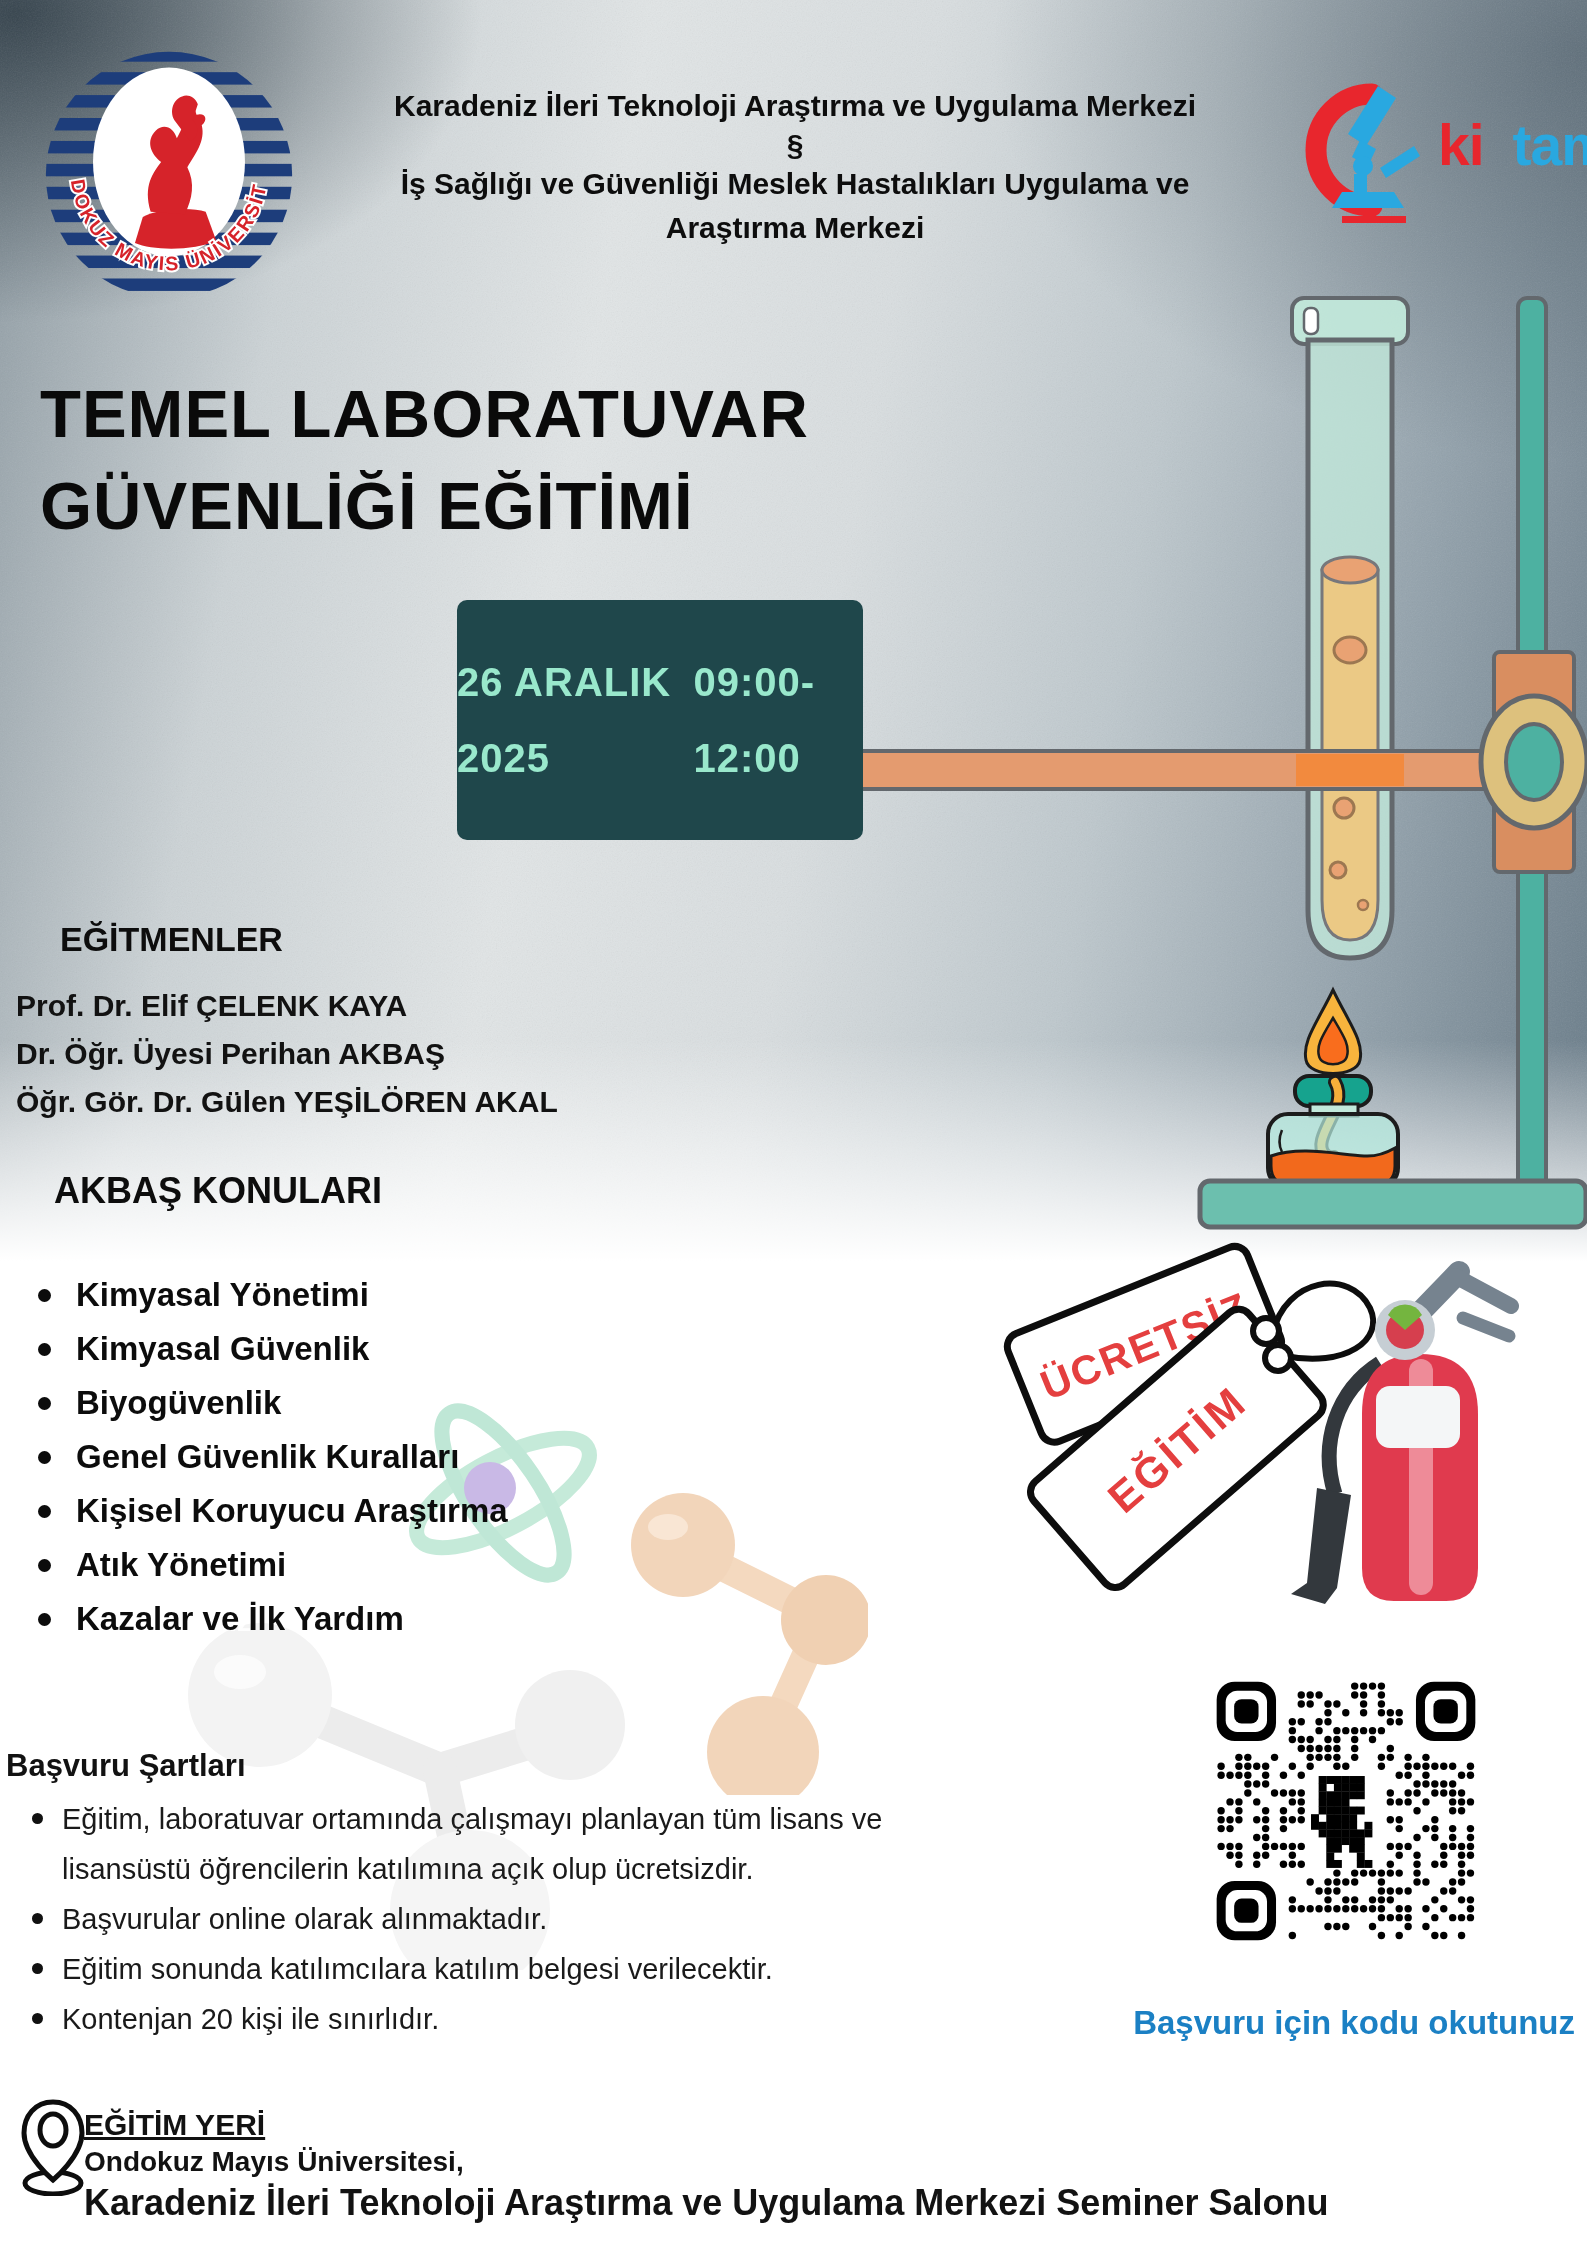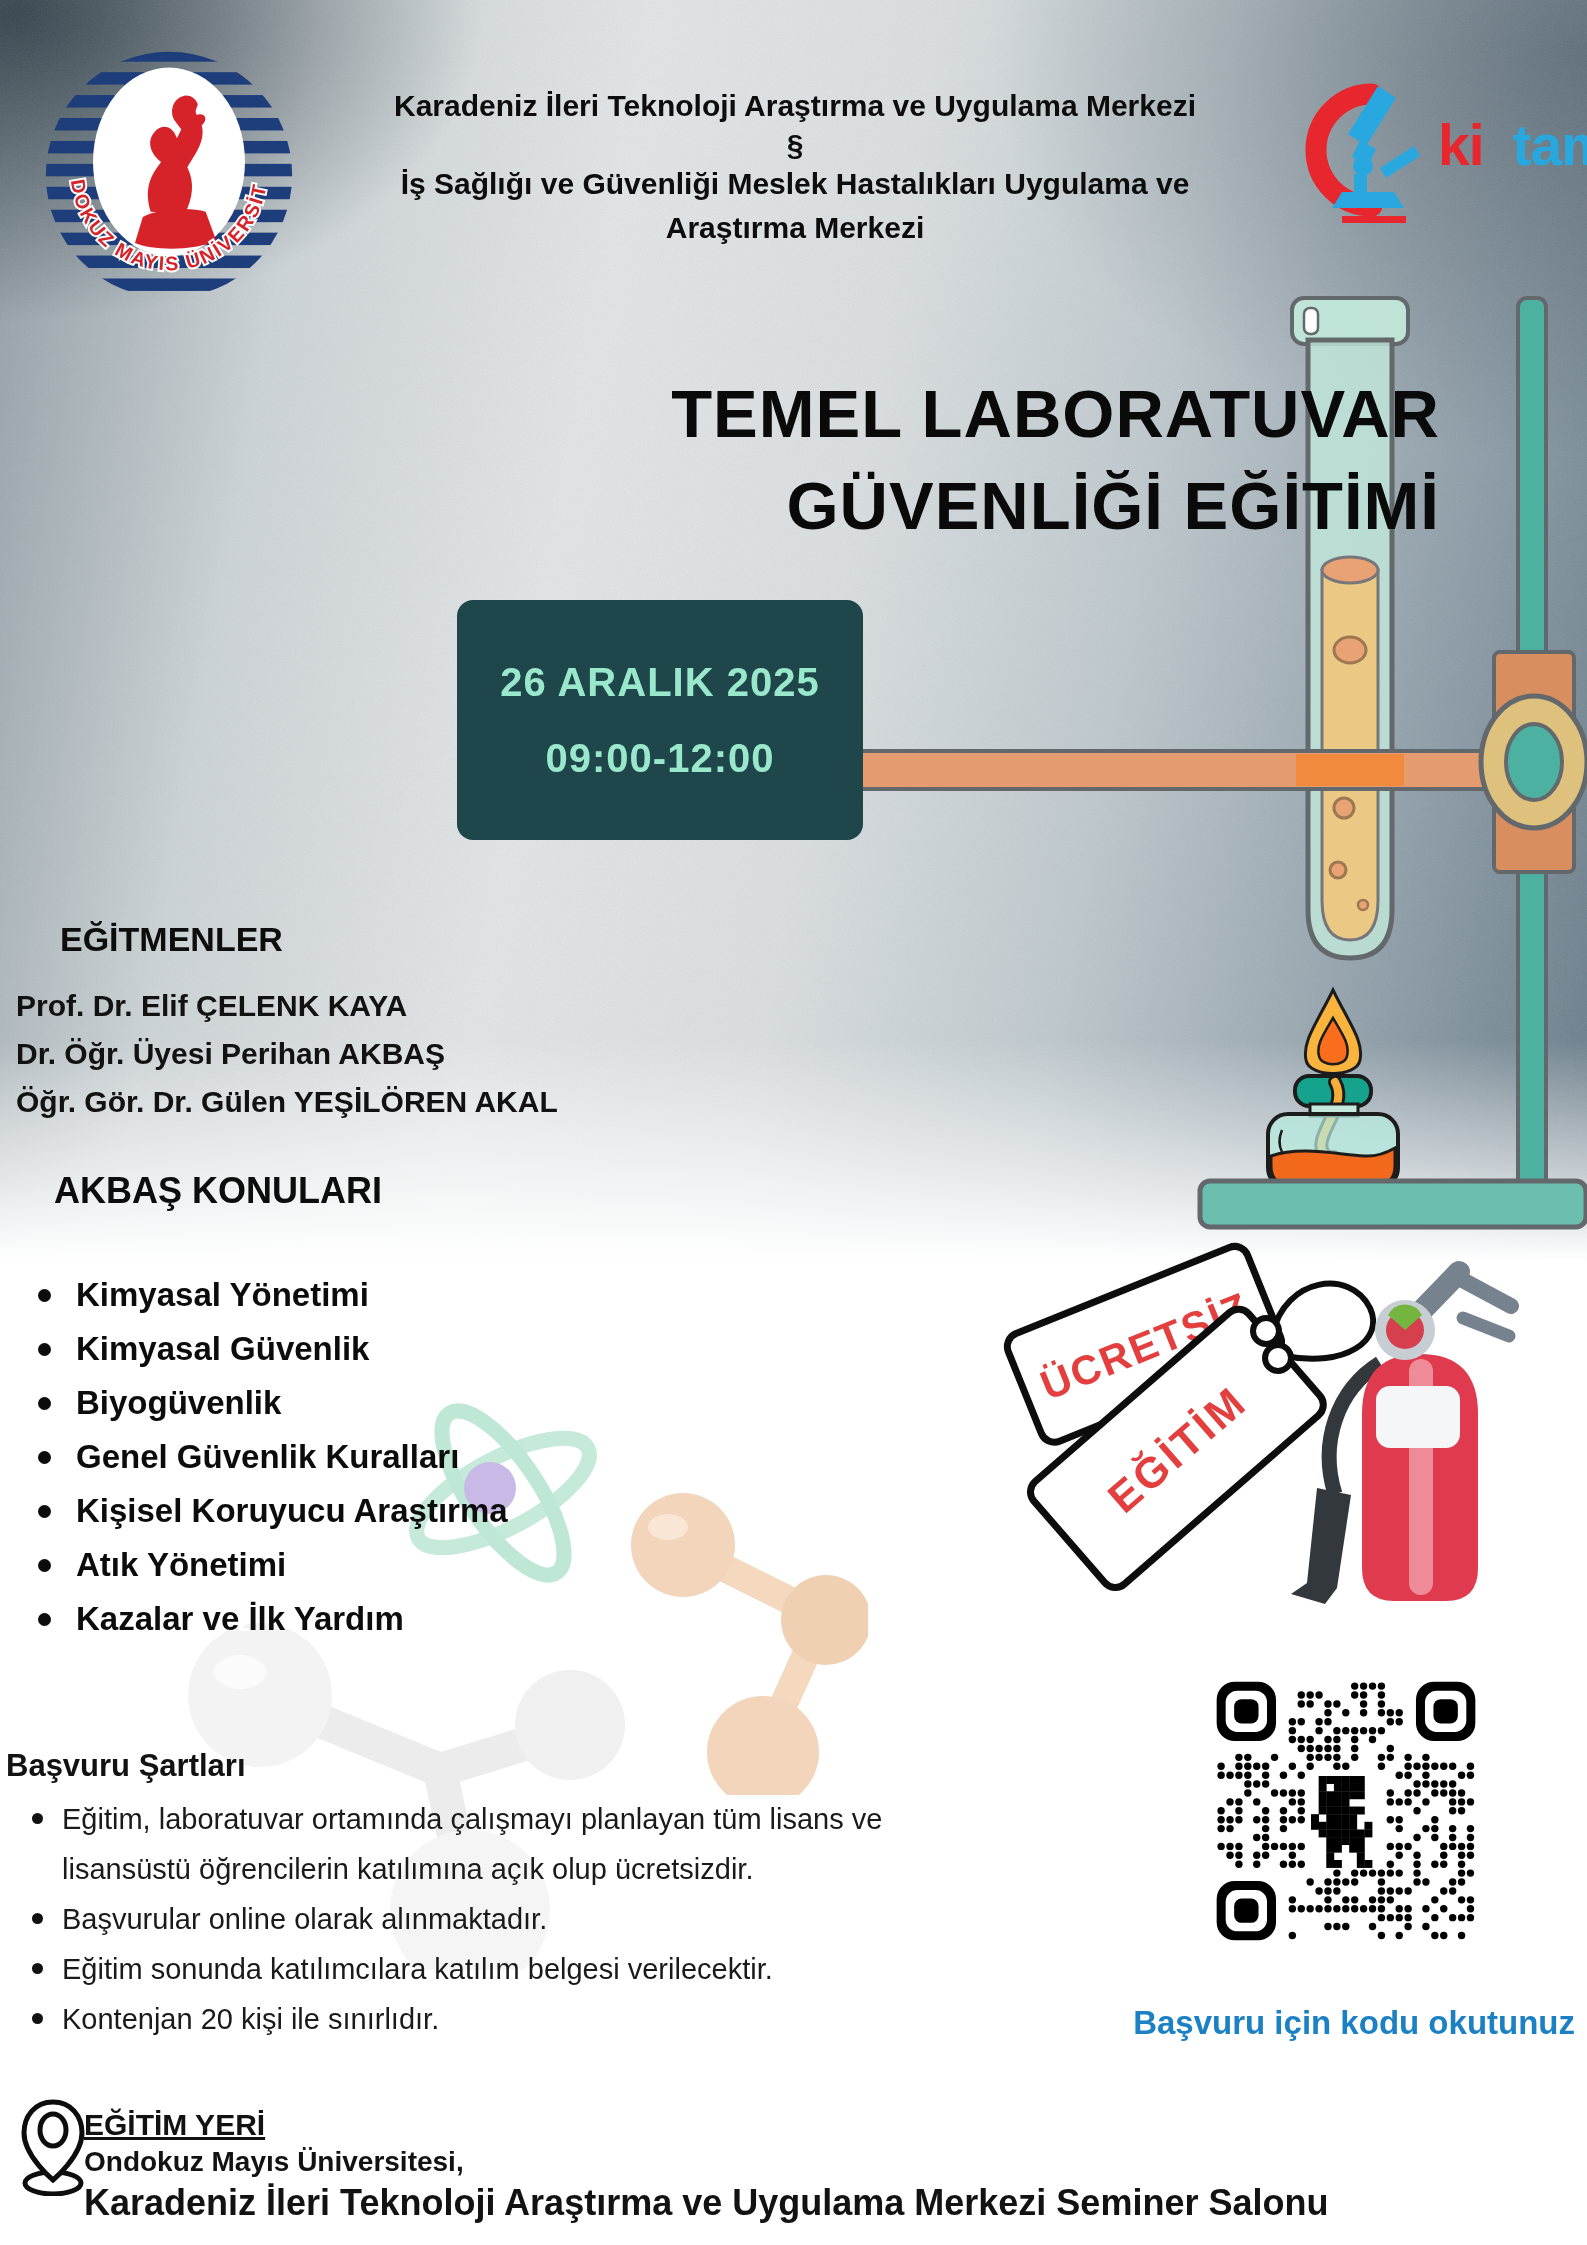--- a/index.html
+++ b/index.html
@@ -20,25 +20,25 @@
   .bg-fade{position:absolute;left:0;top:0;width:100%;height:100%;
       background:linear-gradient(to bottom, rgba(255,255,255,0) 80%, #ffffff 97%);}
   
   .org-text{left:255px;top:84px;width:1080px;text-align:center;font-weight:bold;color:#0d0d0d;}
   .org-text .l1,.org-text .l2,.org-text .l3{font-size:30px;line-height:44px;}
   .org-text .sep{font-size:30px;line-height:34px;}
   .kitam-text{left:1438px;top:112px;font-size:57px;font-weight:bold;letter-spacing:-1px;}
   .kitam-text .kt1{color:#e8262d;text-align:right;}
   .kitam-text .kt2{color:#29a8e0;margin-left:29px;}
   
-  .title{left:40px;top:368px;width:1400px;text-align:right;font-weight:800;
+  .title{left:40px;top:368px;width:1400px;text-align:left;font-weight:800;
          font-size:67px;line-height:92px;letter-spacing:1px;color:#0a0a0a;}
   
-  .badge{left:457px;top:600px;width:406px;height:240px;border-radius:16px;background:#1f474b;
-         display:flex;flex-direction:column;align-items:center;justify-content:center;}
+  .badge{left:457px;top:600px;width:406px;height:240px;border-radius:10px;background:#1f474b;
+         display:flex;flex-direction:row;align-items:center;justify-content:center;}
   .badge div{color:#99e8cc;font-weight:bold;font-size:40px;line-height:76px;letter-spacing:1px;}
   
   .sec-head{font-weight:800;color:#0d0d0d;margin-left:44px;}
   .instructors-head{left:16px;top:920px;font-size:34px;}
   .instructor-names{left:16px;top:982px;font-size:30px;font-weight:bold;line-height:48px;}
   .topics-head{left:10px;top:1170px;font-size:36px;}
   
   .topics{left:36px;top:1268px;list-style:none;margin:0;padding:0;}
   .topics li{position:relative;padding-left:40px;font-size:33px;font-weight:bold;line-height:54px;color:#0c0c0c;}
   .topics li::before{content:"";position:absolute;left:2px;top:21px;width:13px;height:13px;border-radius:50%;background:#0c0c0c;}

